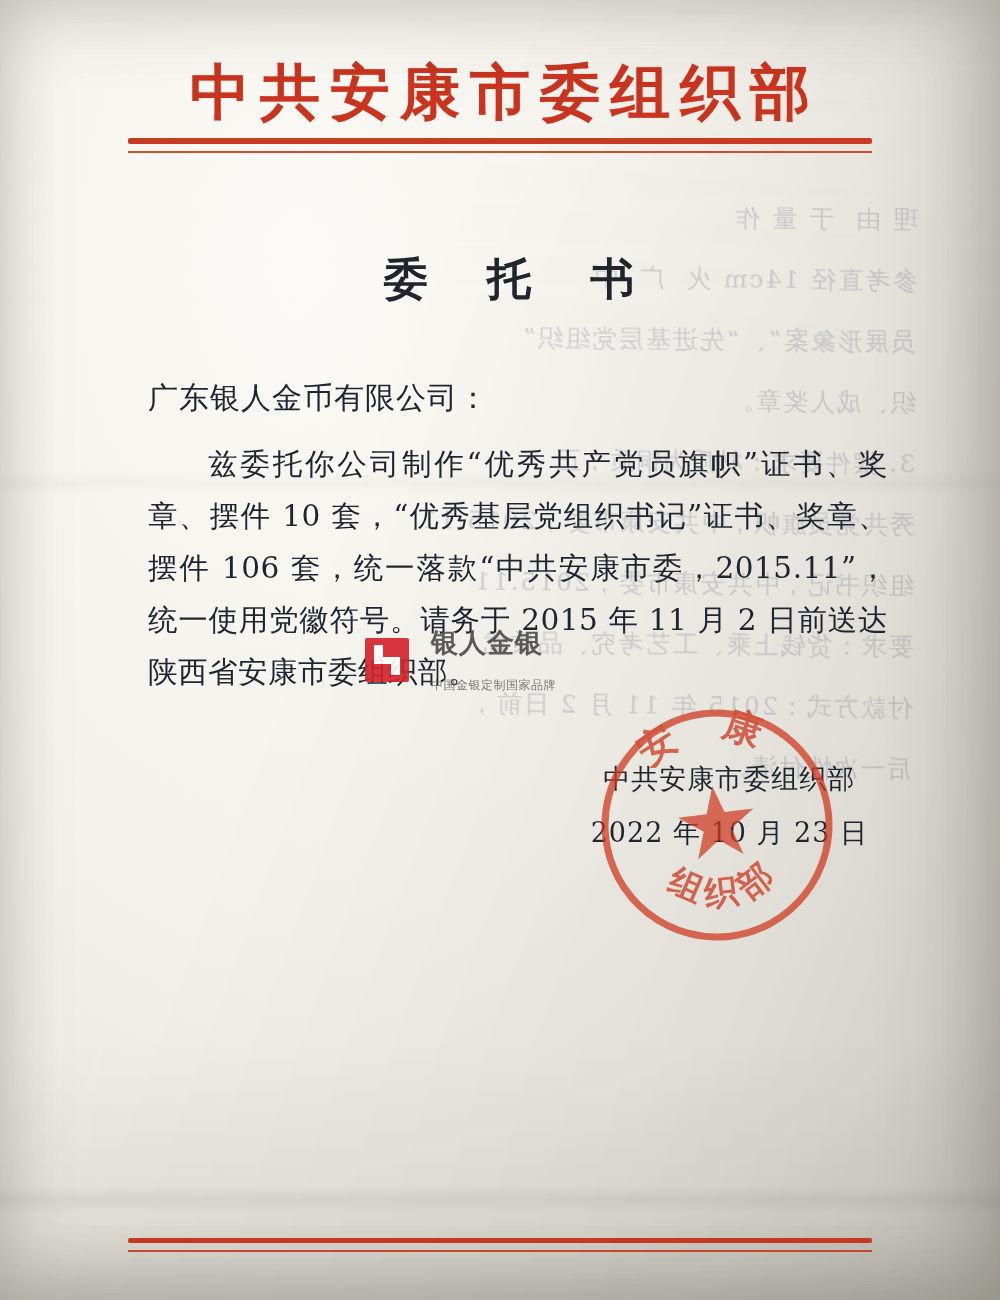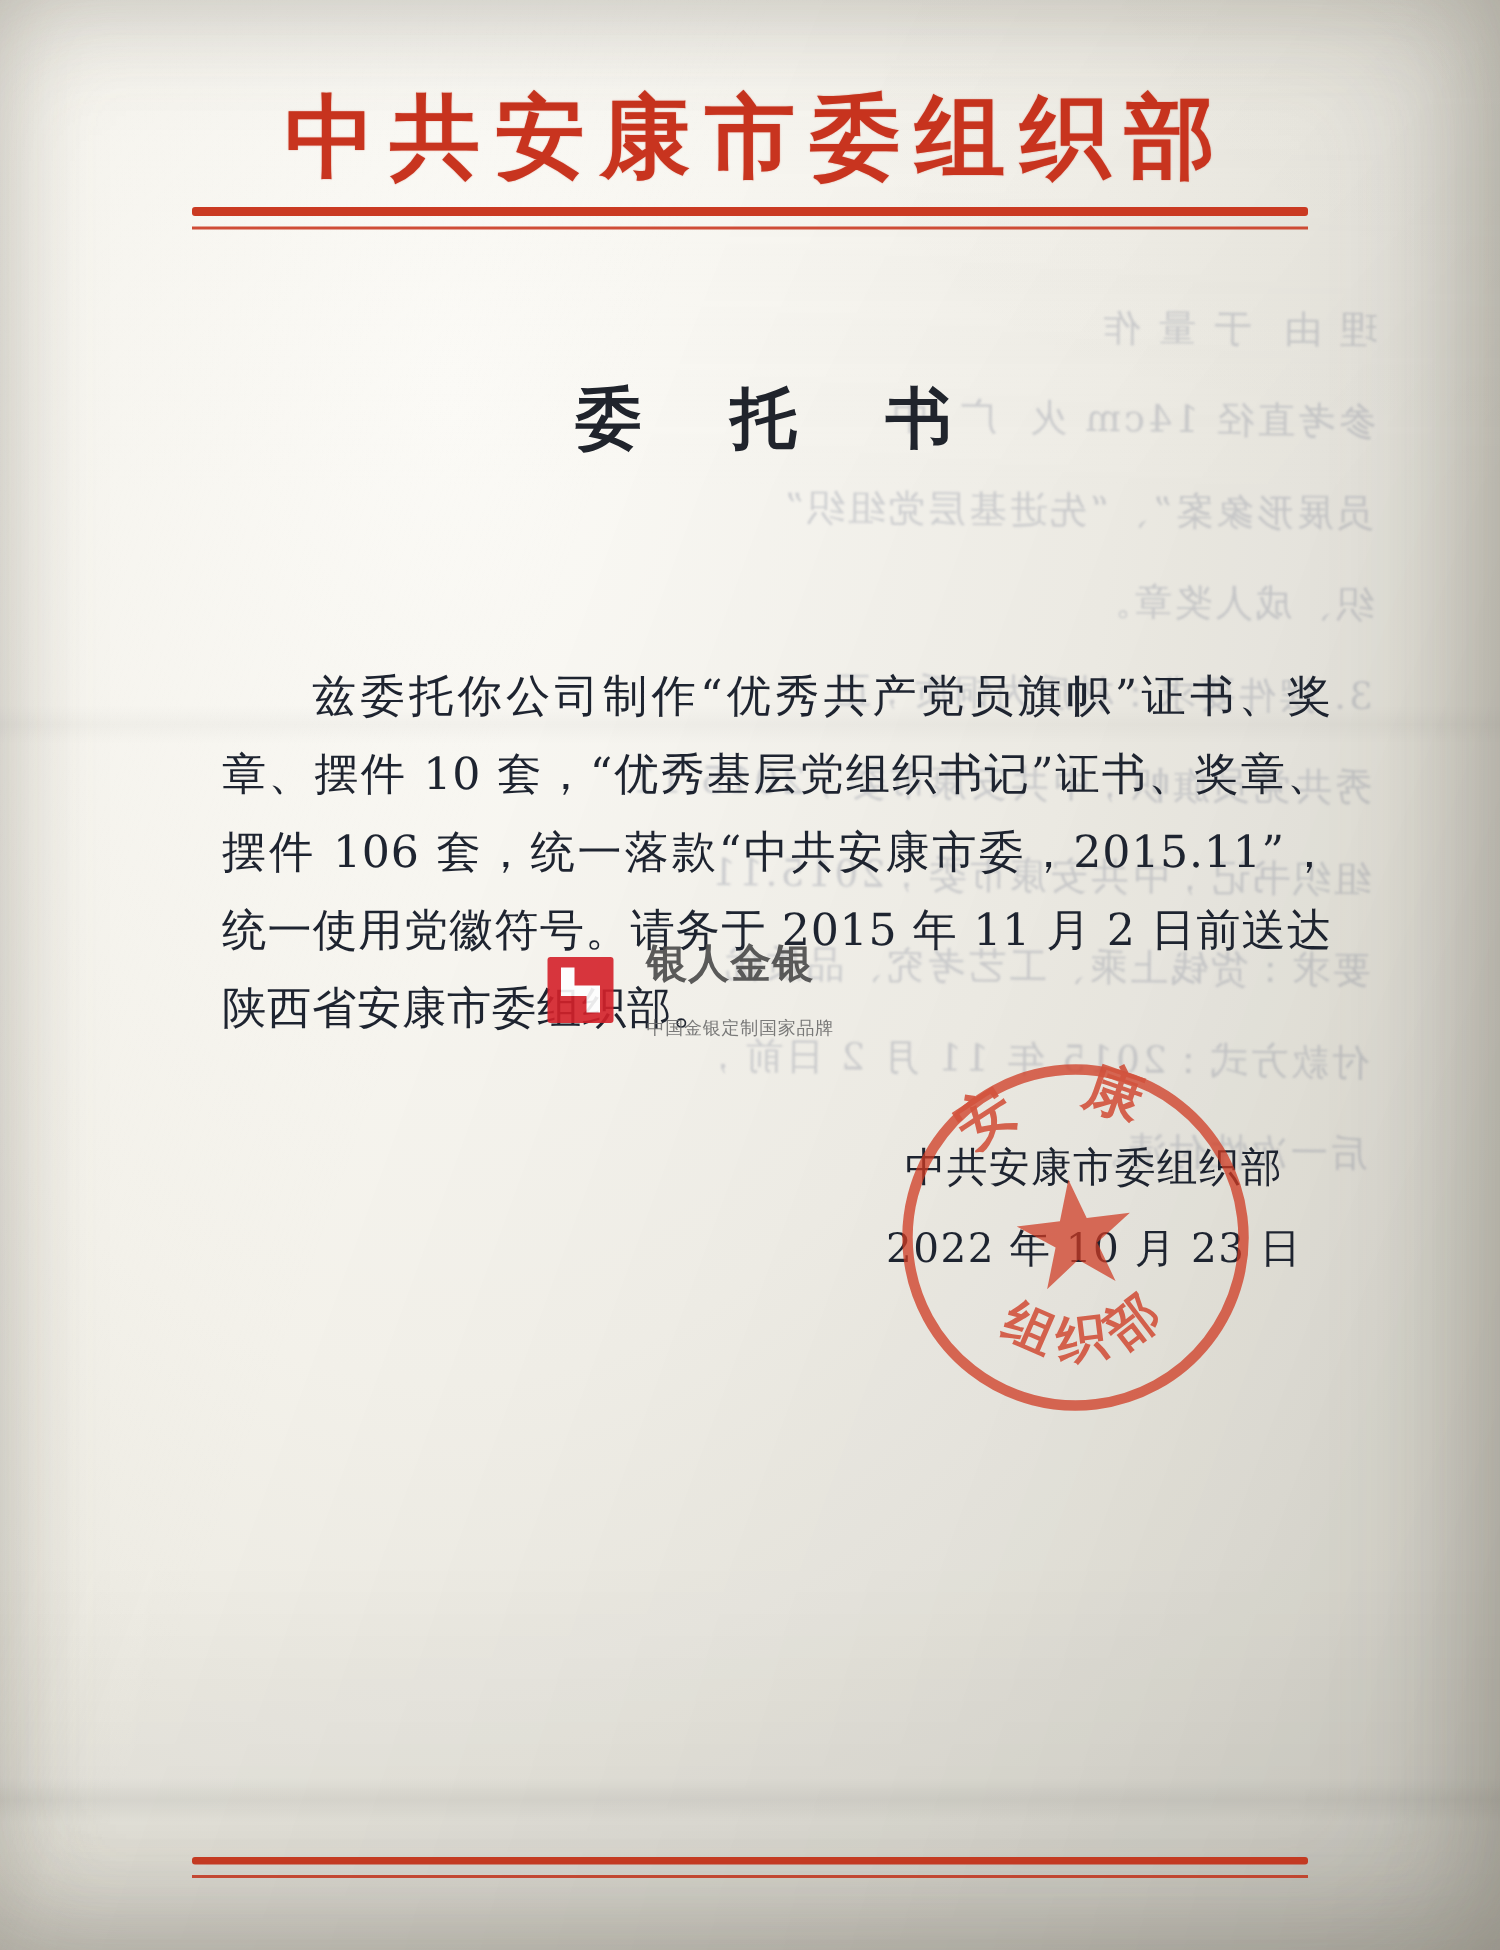--- a/index.html
+++ b/index.html
@@ -259,20 +259,21 @@
     <div class="letterhead-title">中共安康市委组织部</div>
   </div>
 
   <div class="rule-group">
     <div class="rule-thick"></div>
     <div class="rule-thin"></div>
   </div>
 
   <div class="doc-title">委 托 书</div>
 
+  <div class="addressee">广东银人金币有限公司：</div>
 
   <div class="body-text">兹委托你公司制作“优秀共产党员旗帜”证书、奖章、摆件 10 套，“优秀基层党组织书记”证书、奖章、摆件 106 套，统一落款“中共安康市委，2015.11”，统一使用党徽符号。请务于 2015 年 11 月 2 日前送达陕西省安康市委组织部。</div>
 
   <div class="watermark">
     <div class="wm-mark">
       <div class="wm-bar"></div>
     </div>
     <div class="wm-text">
       <div class="wm-title">银人金银</div>
       <div class="wm-sub">中国金银定制国家品牌</div>

